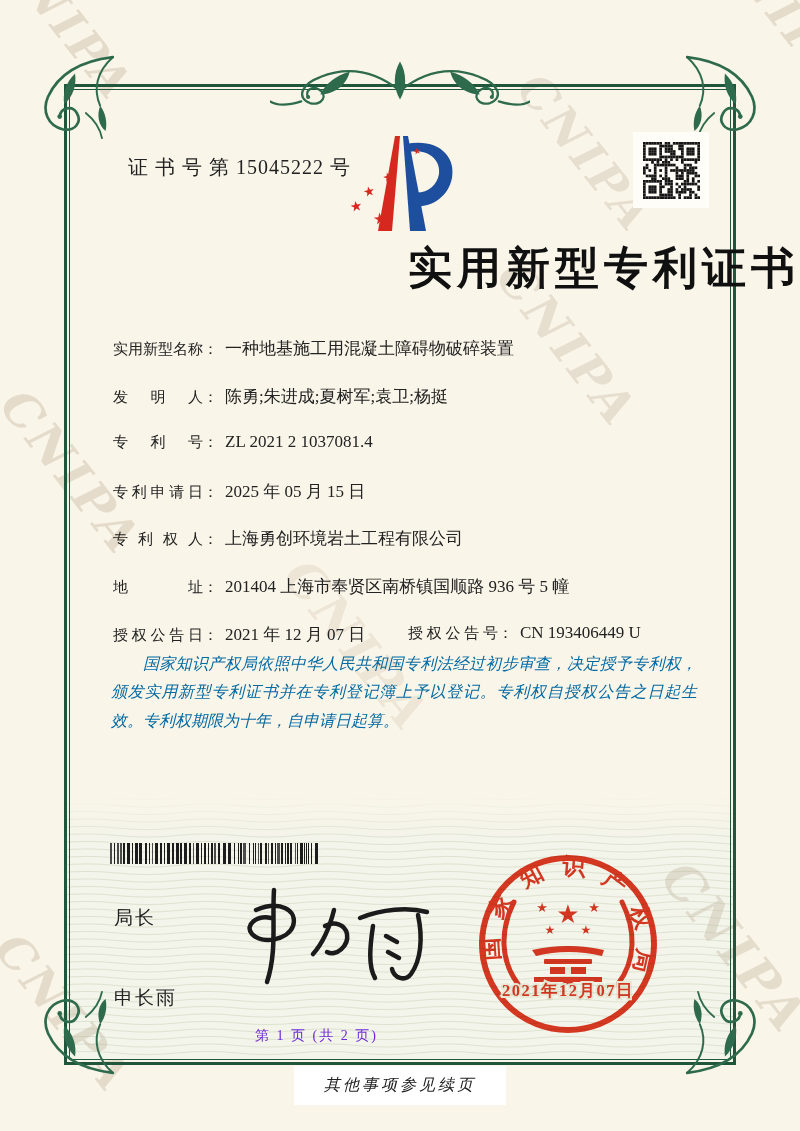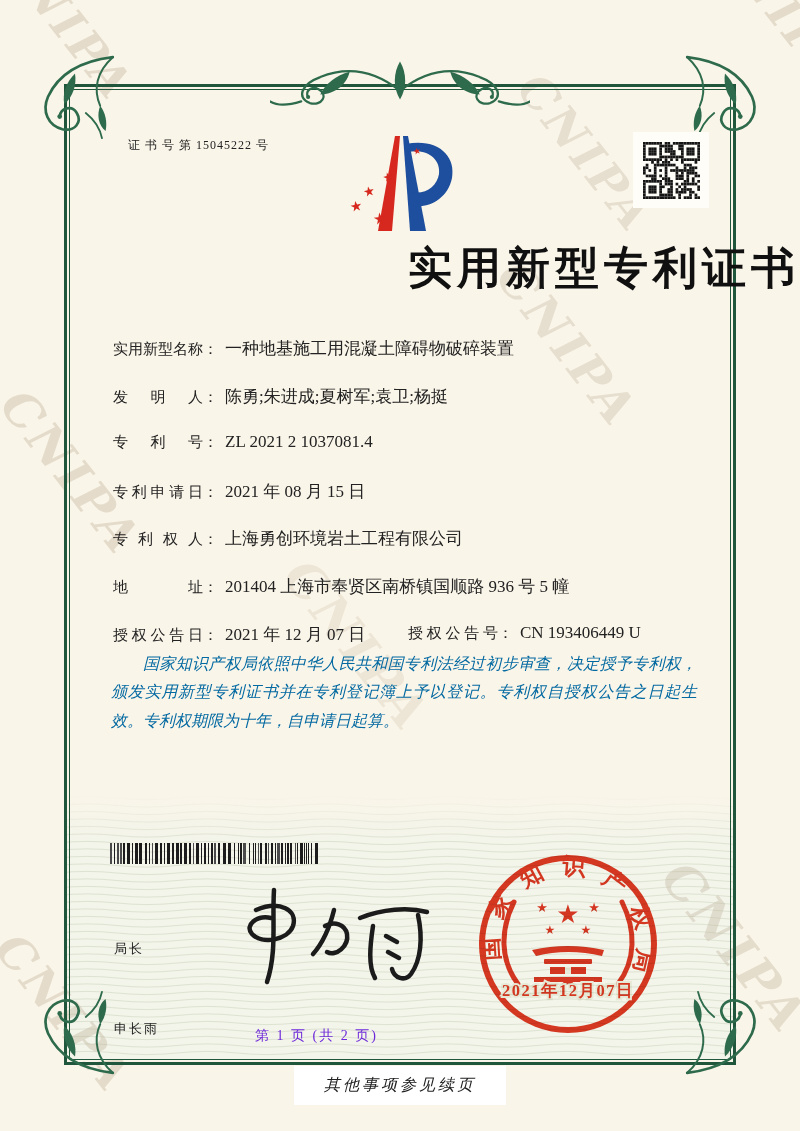--- a/index.html
+++ b/index.html
@@ -28,42 +28,42 @@
     border:3px solid #20573c;z-index:2;pointer-events:none;
   }
   .frame-inner{position:absolute;inset:2px;border:1px solid #20573c;}
   .orn{position:absolute;z-index:2;pointer-events:none;}
   .c-tl{left:30px;top:50px;}
   .c-tr{left:680px;top:50px;transform:scaleX(-1);}
   .c-bl{left:30px;top:990px;transform:scaleY(-1);}
   .c-br{left:680px;top:990px;transform:scale(-1,-1);}
   
   .z3{z-index:3;}
-  .cert-no{left:128px;top:137px;font-size:12px;color:#222;letter-spacing:1px;}
+  .cert-no{left:128px;top:154px;font-size:20px;color:#222;letter-spacing:1px;}
   .title{
     left:0;top:239px;width:800px;text-align:right;
     font-size:44px;font-weight:700;letter-spacing:5px;color:#101010;
   }
   .qrbox{left:633px;top:132px;width:76px;height:76px;background:#fffdf8;
     display:flex;align-items:center;justify-content:center;}
   .fields{left:113px;top:337px;width:605px;}
   .frow{height:47.6px;position:relative;font-size:17px;color:#222;white-space:nowrap;}
   .flabel{
     display:inline-block;width:90px;font-size:15px;color:#222;
     text-align:justify;text-align-last:justify;word-break:keep-all;
   }
   .fcolon{font-size:15px;}
   .fvalue{margin-left:7px;}
   .fpair2{position:absolute;left:295px;top:0;}
   .paras{
     left:111px;top:650px;width:586px;font-size:16px;line-height:28.4px;
     text-align:justify;font-style:italic;color:#0369a1;
   }
   .paras p{margin:0;text-indent:2em;}
-  .sig-label{font-family:"Liberation Sans","DejaVu Sans",sans-serif;font-size:13px;color:#222;letter-spacing:2px;margin-top:35px;}
+  .sig-label{font-family:"Liberation Sans","DejaVu Sans",sans-serif;font-size:19px;color:#222;letter-spacing:2px;}
   .sig-t{left:114px;top:905px;}
   .sig-n{left:114px;top:985px;}
   .pagenum{left:0;top:1027px;width:633px;text-align:center;font-size:14px;color:#6d28d9;letter-spacing:2px;}
   .noteband{left:0;top:1066px;width:800px;display:flex;justify-content:center;z-index:4;position:absolute;font-family:Liberation Mono, monospace;}
   .notebox{background:#ffffff;padding:9px 30px;font-size:16px;font-style:italic;color:#222;letter-spacing:3px;}
   .seal{opacity:.95;mix-blend-mode:multiply;}
 </style>
 </head>
 <body>
 
@@ -424,21 +424,21 @@
   <div class="frow">
     <span class="flabel">实用新型名称</span><span class="fcolon">：</span><span class="fvalue">一种地基施工用混凝土障碍物破碎装置</span>
   </div>
   <div class="frow">
     <span class="flabel">发明人</span><span class="fcolon">：</span><span class="fvalue">陈勇;朱进成;夏树军;袁卫;杨挺</span>
   </div>
   <div class="frow">
     <span class="flabel">专利号</span><span class="fcolon">：</span><span class="fvalue">ZL 2021 2 1037081.4</span>
   </div>
   <div class="frow">
-    <span class="flabel">专利申请日</span><span class="fcolon">：</span><span class="fvalue">2021 年 08 月 15 日</span>
+    <span class="flabel">专利申请日</span><span class="fcolon">：</span><span class="fvalue">2025 年 05 月 15 日</span>
   </div>
   <div class="frow">
     <span class="flabel">专利权人</span><span class="fcolon">：</span><span class="fvalue">上海勇创环境岩土工程有限公司</span>
   </div>
   <div class="frow">
     <span class="flabel">地址</span><span class="fcolon">：</span><span class="fvalue">201404 上海市奉贤区南桥镇国顺路 936 号 5 幢</span>
   </div>
   <div class="frow">
     <span class="flabel">授权公告日</span><span class="fcolon">：</span><span class="fvalue">2021 年 12 月 07 日</span>
     <span class="fpair2">

